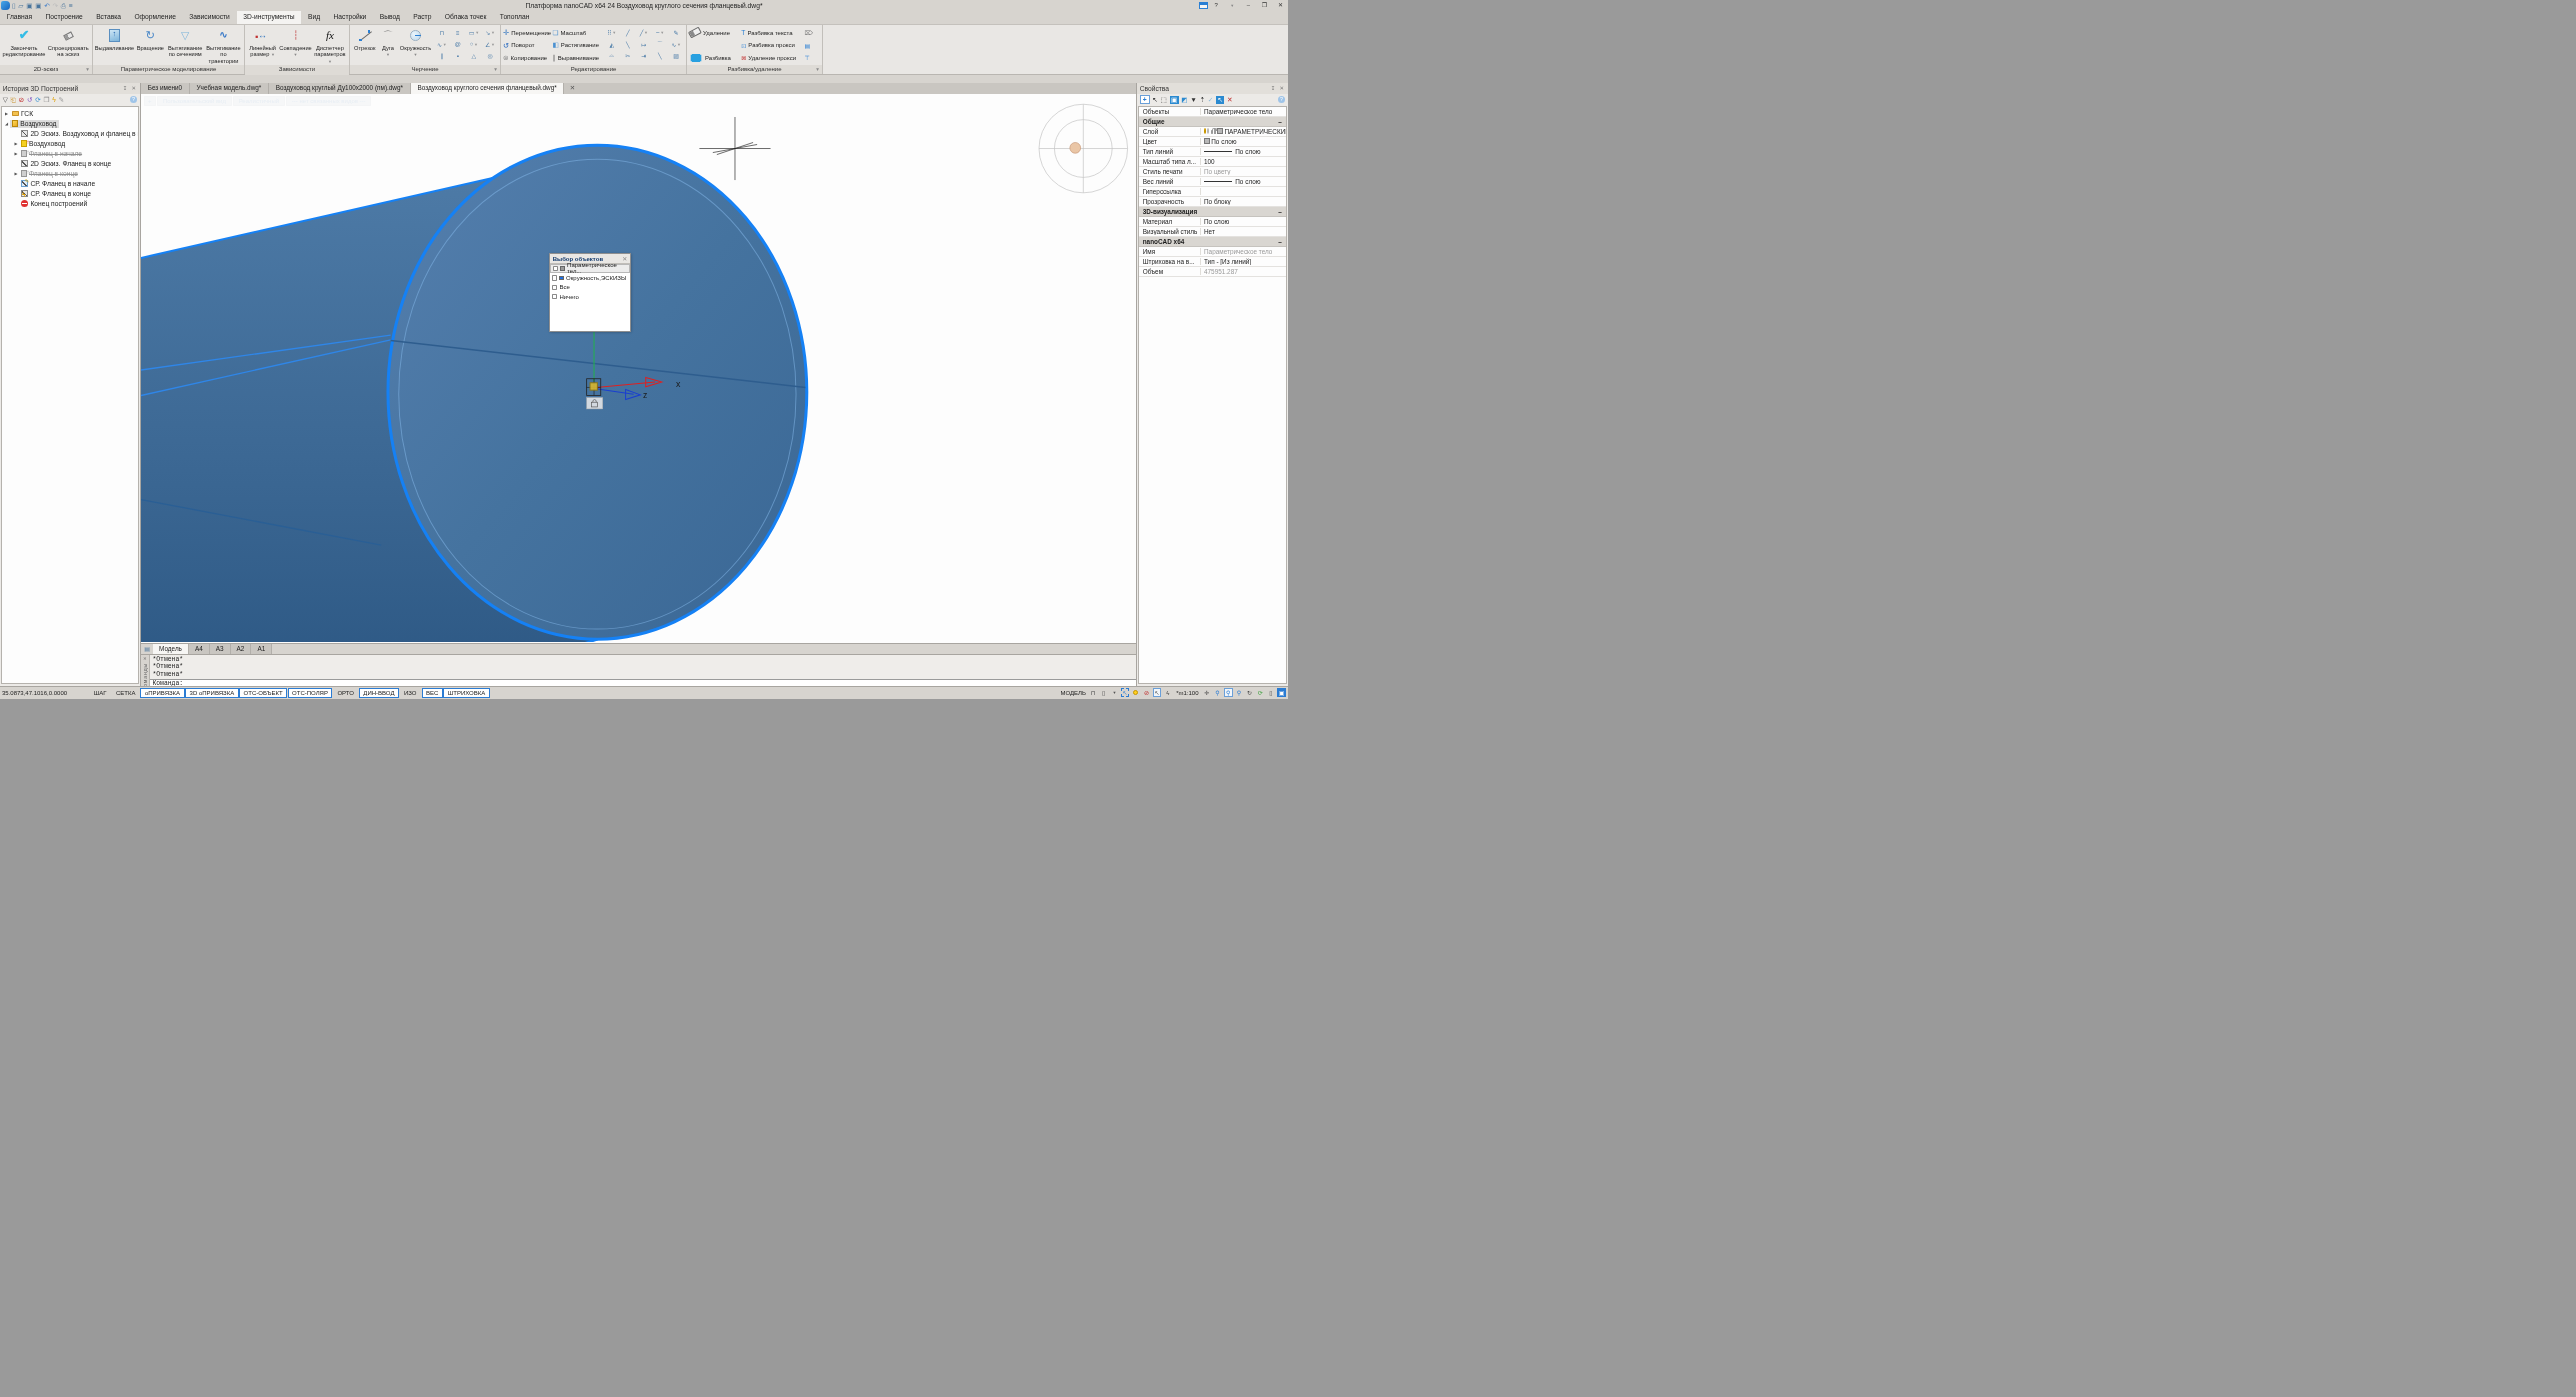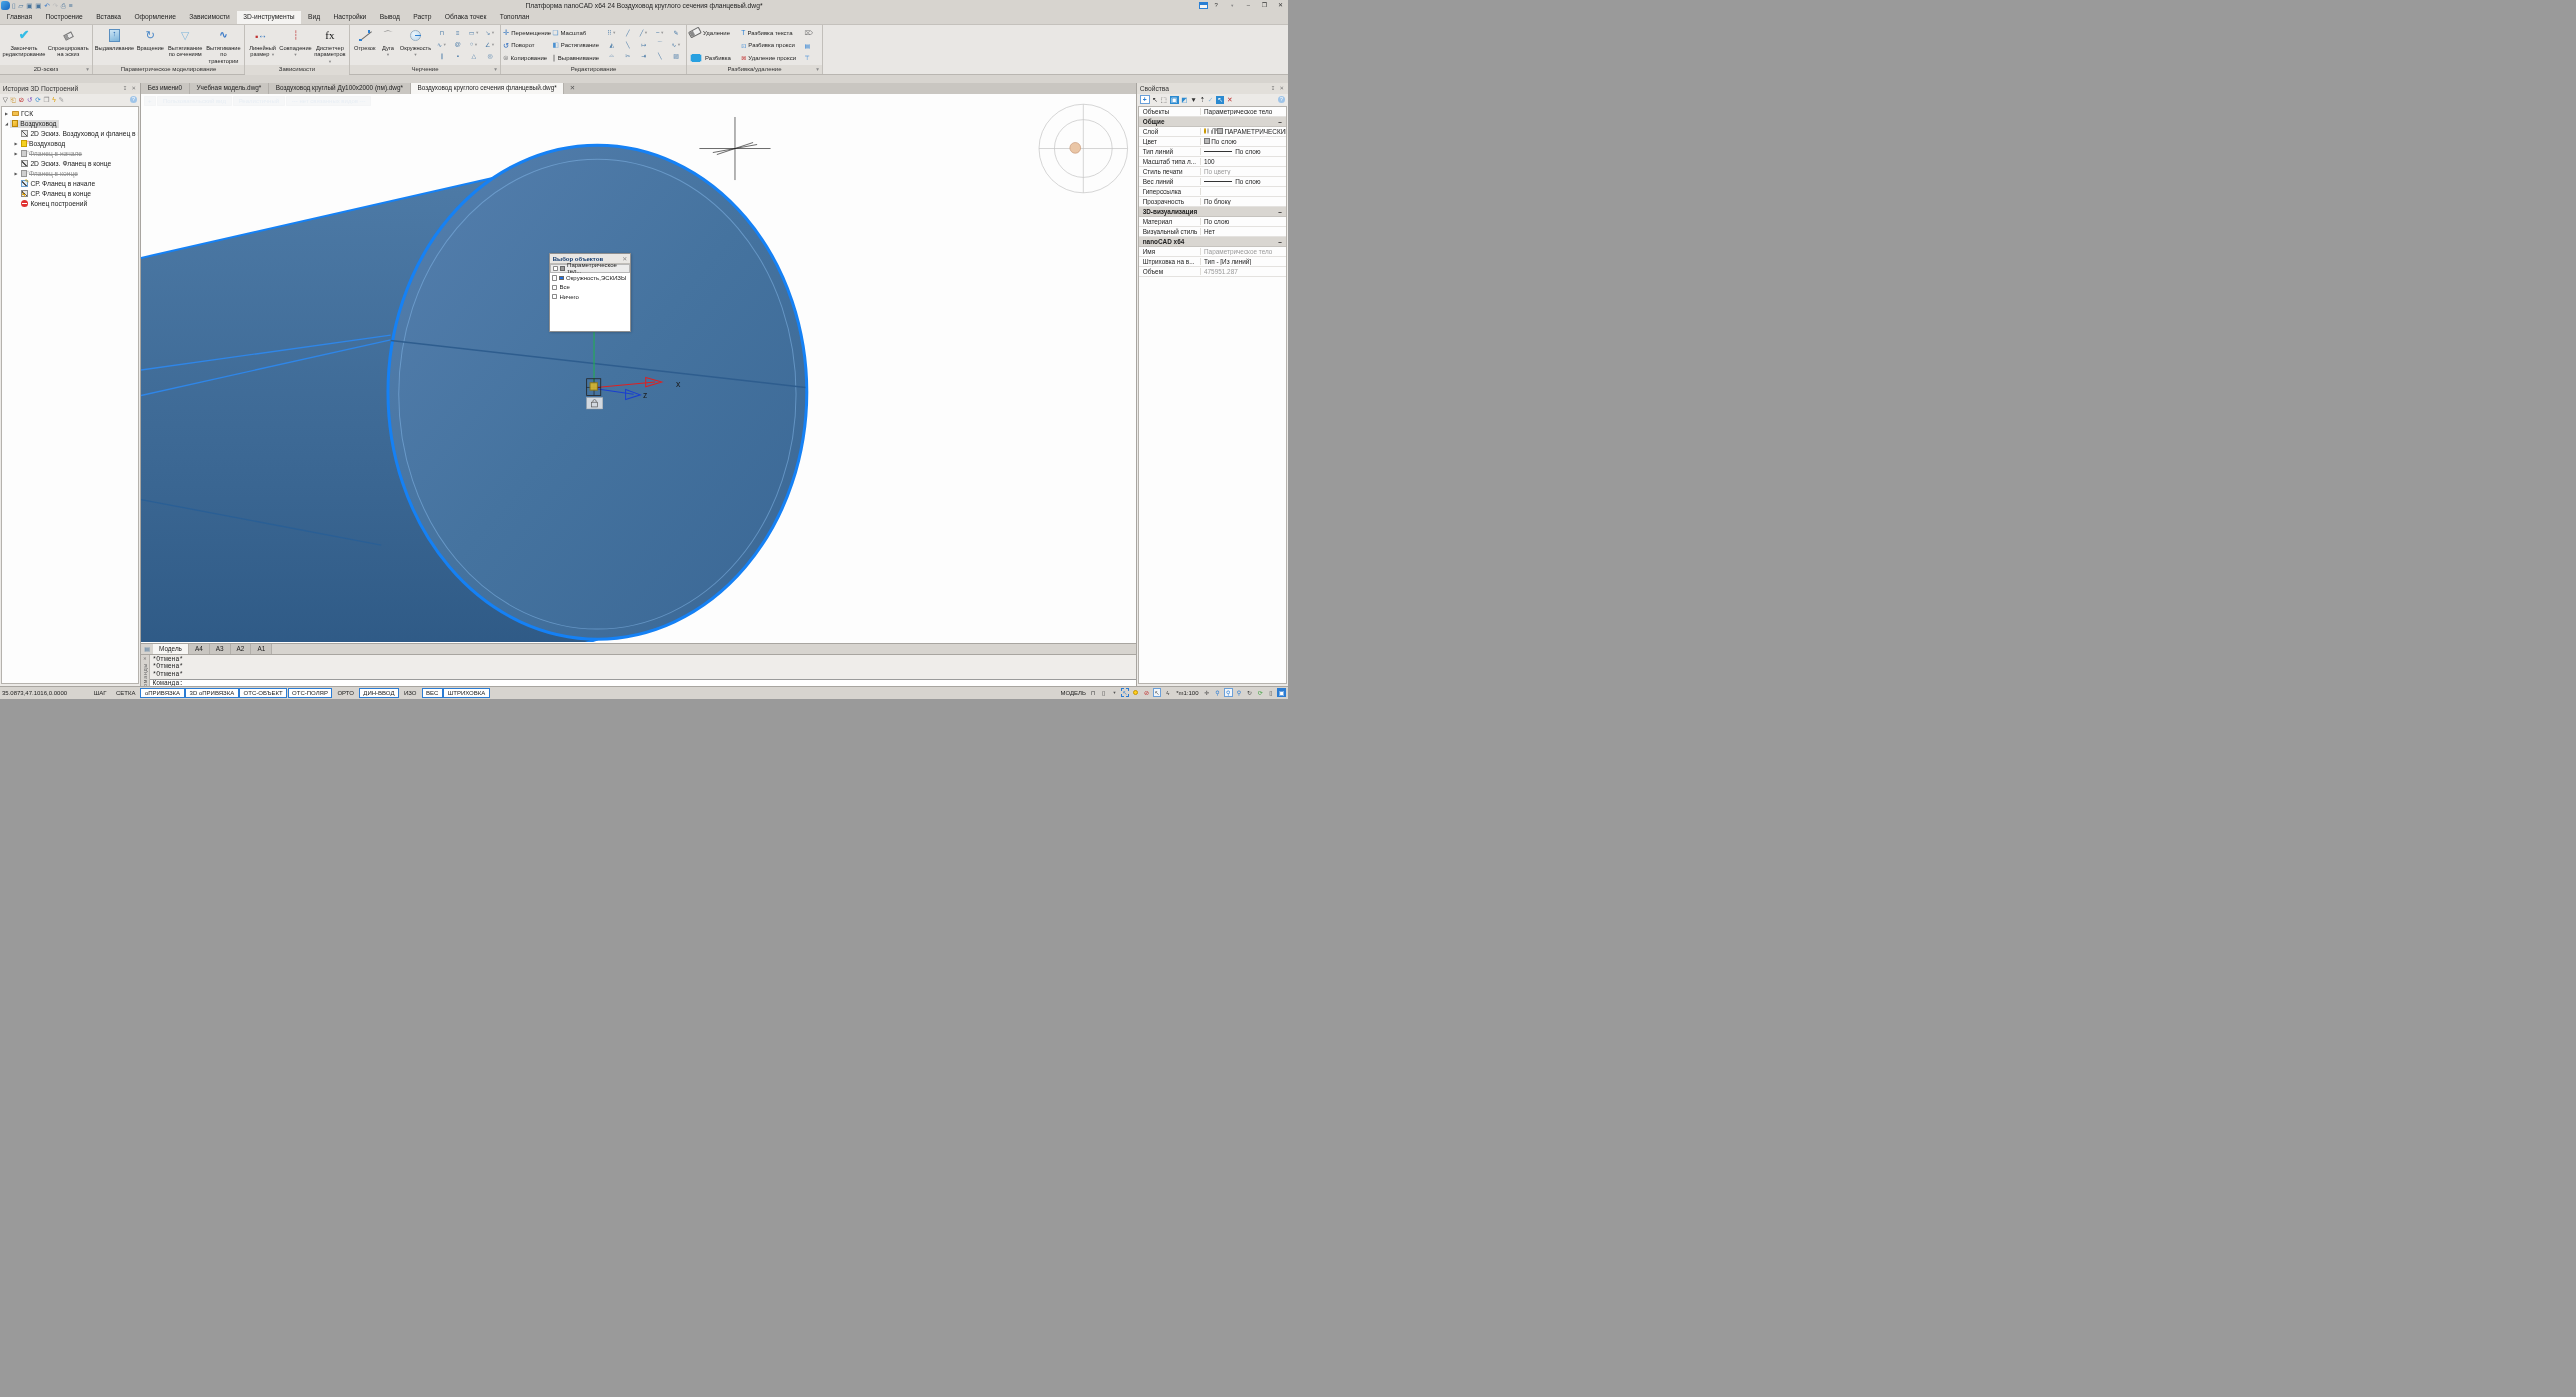--- a/index.html
+++ b/index.html
@@ -47,21 +47,21 @@
   .ic-eraser { width:9.4px; height:6px; background:linear-gradient(90deg,#9a9a9a 45%,#e8e8e8 45%); border:0.7px solid #777; transform:rotate(-28deg); display:inline-block; }
   .ic-eraser2 { width:12px; height:7.4px; background:linear-gradient(90deg,#8a8a8a 45%,#f0f0f0 45%); border:0.7px solid #666; transform:rotate(-28deg); display:inline-block; border-radius:1.3px; }
   .ic-extrude { width:11.4px; height:12.7px; background:linear-gradient(160deg,#cfe6f5,#7db4da); border:0.7px solid #5a8fc0; position:relative; }
   .ic-extrude:after { content:"↑"; position:absolute; left:2.7px; top:0.7px; color:#2a6ab0; font-weight:bold; font-size:7.4px; }
   .ic-revolve { font-size:11.4px; color:#4a88c8; }
   .ic-loft { font-size:10.7px; color:#7db4da; }
   .ic-sweep { font-size:10px; color:#3a7ac8; font-weight:bold; }
   .ic-lindim { font-size:8.7px; color:#3a7ac0; position:relative; }
   .ic-lindim:after { content:"■"; position:absolute; left:-2.7px; bottom:-1.3px; color:#c03030; font-size:4.7px; }
   .ic-coin { font-size:8.7px; color:#c04040; letter-spacing:-0.7px; }
-  .ic-fx { font-family:"Liberation Serif", serif; font-size:11px; color:#111; }
+  .ic-fx { font-family:"Liberation Serif", serif; font-style:italic; font-size:11px; color:#111; }
   .ic-line { width:11.4px; height:11.4px; position:relative; }
   .ic-line i { position:absolute; left:0.7px; top:4.7px; width:13.4px; height:1px; background:#6a6a6a; transform:rotate(-38deg); }
   .ic-line b, .ic-line u { position:absolute; width:2.7px; height:2.7px; background:#fff; border:0.7px solid #2a7fd4; }
   .ic-line b { left:0; bottom:0; } .ic-line u { right:0; top:0; }
   .ic-arc { font-size:10.7px; color:#6a6a6a; }
   .ic-circle { width:10.7px; height:10.7px; border-radius:50%; border:1.3px solid #9ab0c2; background:radial-gradient(circle at 35% 35%, #eaf4fb, #bcd8ec); position:relative; }
   .ic-circle:after { content:""; position:absolute; left:4px; top:4px; width:5.4px; height:1px; background:#2a7fd4; }
   .ic-move { color:#3a7ac0; font-size:7.4px; } .ic-rot { color:#2a6ac0; font-size:7.4px; }
   .ic-copy { color:#8a8a8a; font-size:6.7px; } .ic-scale { color:#4a90d0; font-size:6.7px; }
   .ic-stretch { color:#4a90d0; font-size:6.7px; } .ic-align { color:#7a7a7a; font-size:6.7px; }

